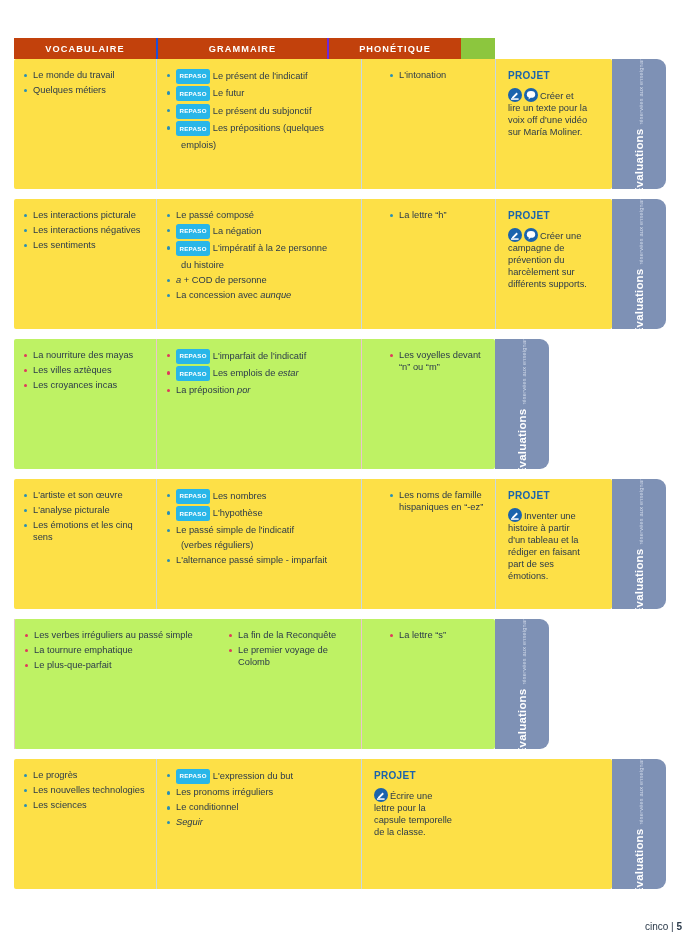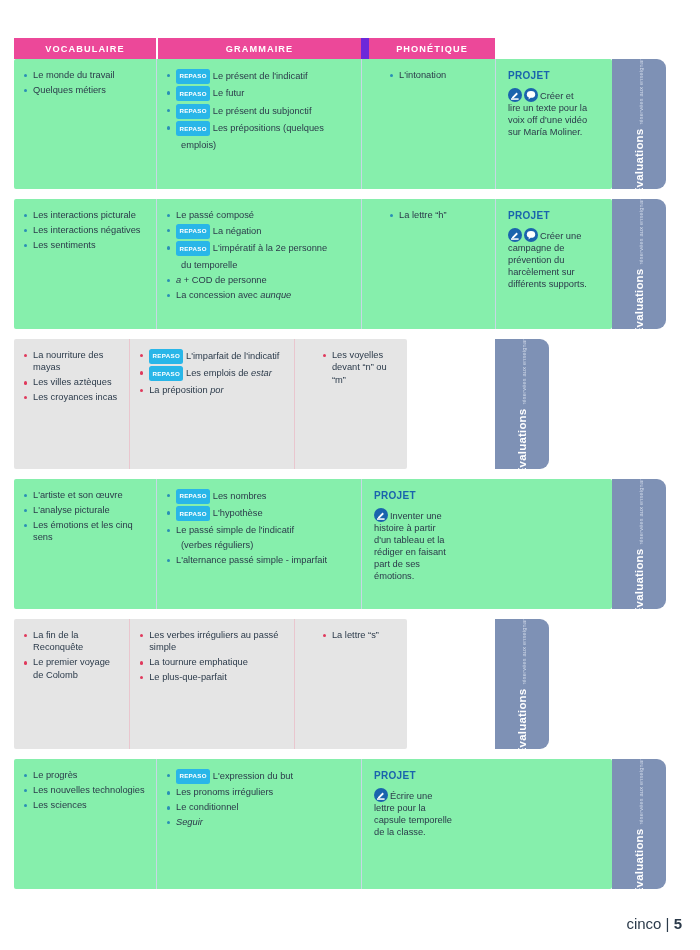--- a/index.html
+++ b/index.html
@@ -19,41 +19,41 @@
     display: flex;
     background: #8cc63e;
   }
   .header-cell {
     height: 100%;
     display: flex; align-items: center; justify-content: center;
     color: #ffffff;
     font-weight: bold;
     font-size: 9.2px;
     letter-spacing: 1.1px;
-    background: #ec4899;
+    background: #c2410c;
   }
   .header-cell.c-voc { width: 142px; }
-  .header-cell.c-gra { width: 205px; border-left: 2px solid #ffffff; }
-  .header-cell.c-pho { width: 134px; border-left: 8px solid #6d28d9; }
+  .header-cell.c-gra { width: 171px; border-left: 2px solid #1d4ed8; }
+  .header-cell.c-pho { width: 134px; border-left: 2px solid #6d28d9; }
 
   
   .row {
     position: absolute;
     left: 14px;
     height: 130px;
   }
   .row .panel {
     position: absolute;
     left: 0; top: 0;
     height: 130px;
     display: flex;
     border-radius: 2px;
   }
-  .row.blue .panel { background: #86efac; width: 598px; }
-  .row.pink .panel { background: #e5e5e5; width: 393px; }
+  .row.blue .panel { background: #fde047; width: 598px; }
+  .row.pink .panel { background: #bef264; width: 481px; }
 
   .col {
     height: 130px;
     padding: 10px 9px 8px 10px;
   }
   .col.voc { width: 142px; }
   .col.gra { width: 205px; border-left: 1.3px solid #c6d8e4; }
   .col.pho { width: 134px; border-left: 1.3px solid #c6d8e4; padding-left: 28px; }
   .col.prj { width: 117px; border-left: 1.3px solid #c6d8e4; padding: 11px 24px 8px 12px; }
   .row.pink .col.gra, .row.pink .col.pho { border-left: 1.3px solid #e9c6ce; }
@@ -151,21 +151,21 @@
   .eval-sub {
     color: #cfd8e8;
     font-size: 5.6px;
     letter-spacing: 0.2px;
   }
 
   
   .footer {
     position: absolute;
     right: 18px; bottom: 18px;
-    font-size: 15px;
+    font-size: 10px;
     color: #2b3a4a;
   }
   .footer .pg { font-weight: bold; }
 </style>
 </head>
 <body>
 
 <div class="page">
 
   <div class="header-bar">
@@ -224,21 +224,21 @@
               <li class="">Les interactions picturale</li>
               <li class="">Les interactions négatives</li>
               <li class="">Les sentiments</li>
             </ul>
           </div>
           <div class="col gra">
             <ul class="items">
               <li class="">Le passé composé</li>
               <li class=""><span class="repaso">REPASO</span>La négation</li>
               <li class=""><span class="repaso">REPASO</span>L'impératif à la 2e personne</li>
-              <li class="indent-cont">du temporelle</li>
+              <li class="indent-cont">du histoire</li>
               <li class=""><span class="it">a</span> + COD de personne</li>
               <li class="">La concession avec <span class="it">aunque</span></li>
             </ul>
           </div>
           <div class="col pho">
             <ul class="items">
               <li class="">La lettre “h”</li>
             </ul>
           </div>
           <div class="col prj">
@@ -303,50 +303,55 @@
           </div>
           <div class="col gra">
             <ul class="items">
               <li class=""><span class="repaso">REPASO</span>Les nombres</li>
               <li class=""><span class="repaso">REPASO</span>L'hypothèse</li>
               <li class="">Le passé simple de l'indicatif</li>
               <li class="indent-cont">(verbes réguliers)</li>
               <li class="">L'alternance passé simple - imparfait</li>
             </ul>
           </div>
+          <div class="col pho">
+            <ul class="items">
+              <li class="">Les noms de famille hispaniques en “-ez”</li>
+            </ul>
+          </div>
           <div class="col prj">
             <div class="projet-title">PROJET</div>
             <div class="projet-body"><span class="icon-circ"><svg width="14" height="14" viewBox="0 0 14 14">
                   <path d="M4.2 9.0 L8.6 4.6 L9.9 5.9 L5.5 10.3 L3.6 10.6 Z" fill="#ffffff"></path>
                   <rect x="3.0" y="10.3" width="7.6" height="1.5" fill="#ffffff"></rect>
                 </svg></span>Inventer une histoire à partir d'un tableau et la rédiger en faisant part de ses émotions.</div>
           </div>
         </div>
         <div class="eval-tab">
           <div class="eval-inner">
             <div class="eval-rot">
               <span class="eval-main">Évaluations</span>
               <span class="eval-sub">réservées aux enseignants</span>
             </div>
           </div>
         </div>
       </div>
       <div class="row pink" style="top:619px">
         <div class="panel">
-          <div class="col voc">
-            <ul class="items">
-              <li class="">La fin de la Reconquête</li>
-              <li class="">Le premier voyage de Colomb</li>
-            </ul>
-          </div>
           <div class="col gra">
             <ul class="items">
               <li class="">Les verbes irréguliers au passé simple</li>
               <li class="">La tournure emphatique</li>
               <li class="">Le plus-que-parfait</li>
+            </ul>
+          </div>
+          <div class="col voc">
+            <ul class="items">
+              <li class="">La fin de la Reconquête</li>
+              <li class="">Le premier voyage de Colomb</li>
             </ul>
           </div>
           <div class="col pho">
             <ul class="items">
               <li class="">La lettre “s”</li>
             </ul>
           </div>
         </div>
         <div class="eval-tab">
           <div class="eval-inner">

